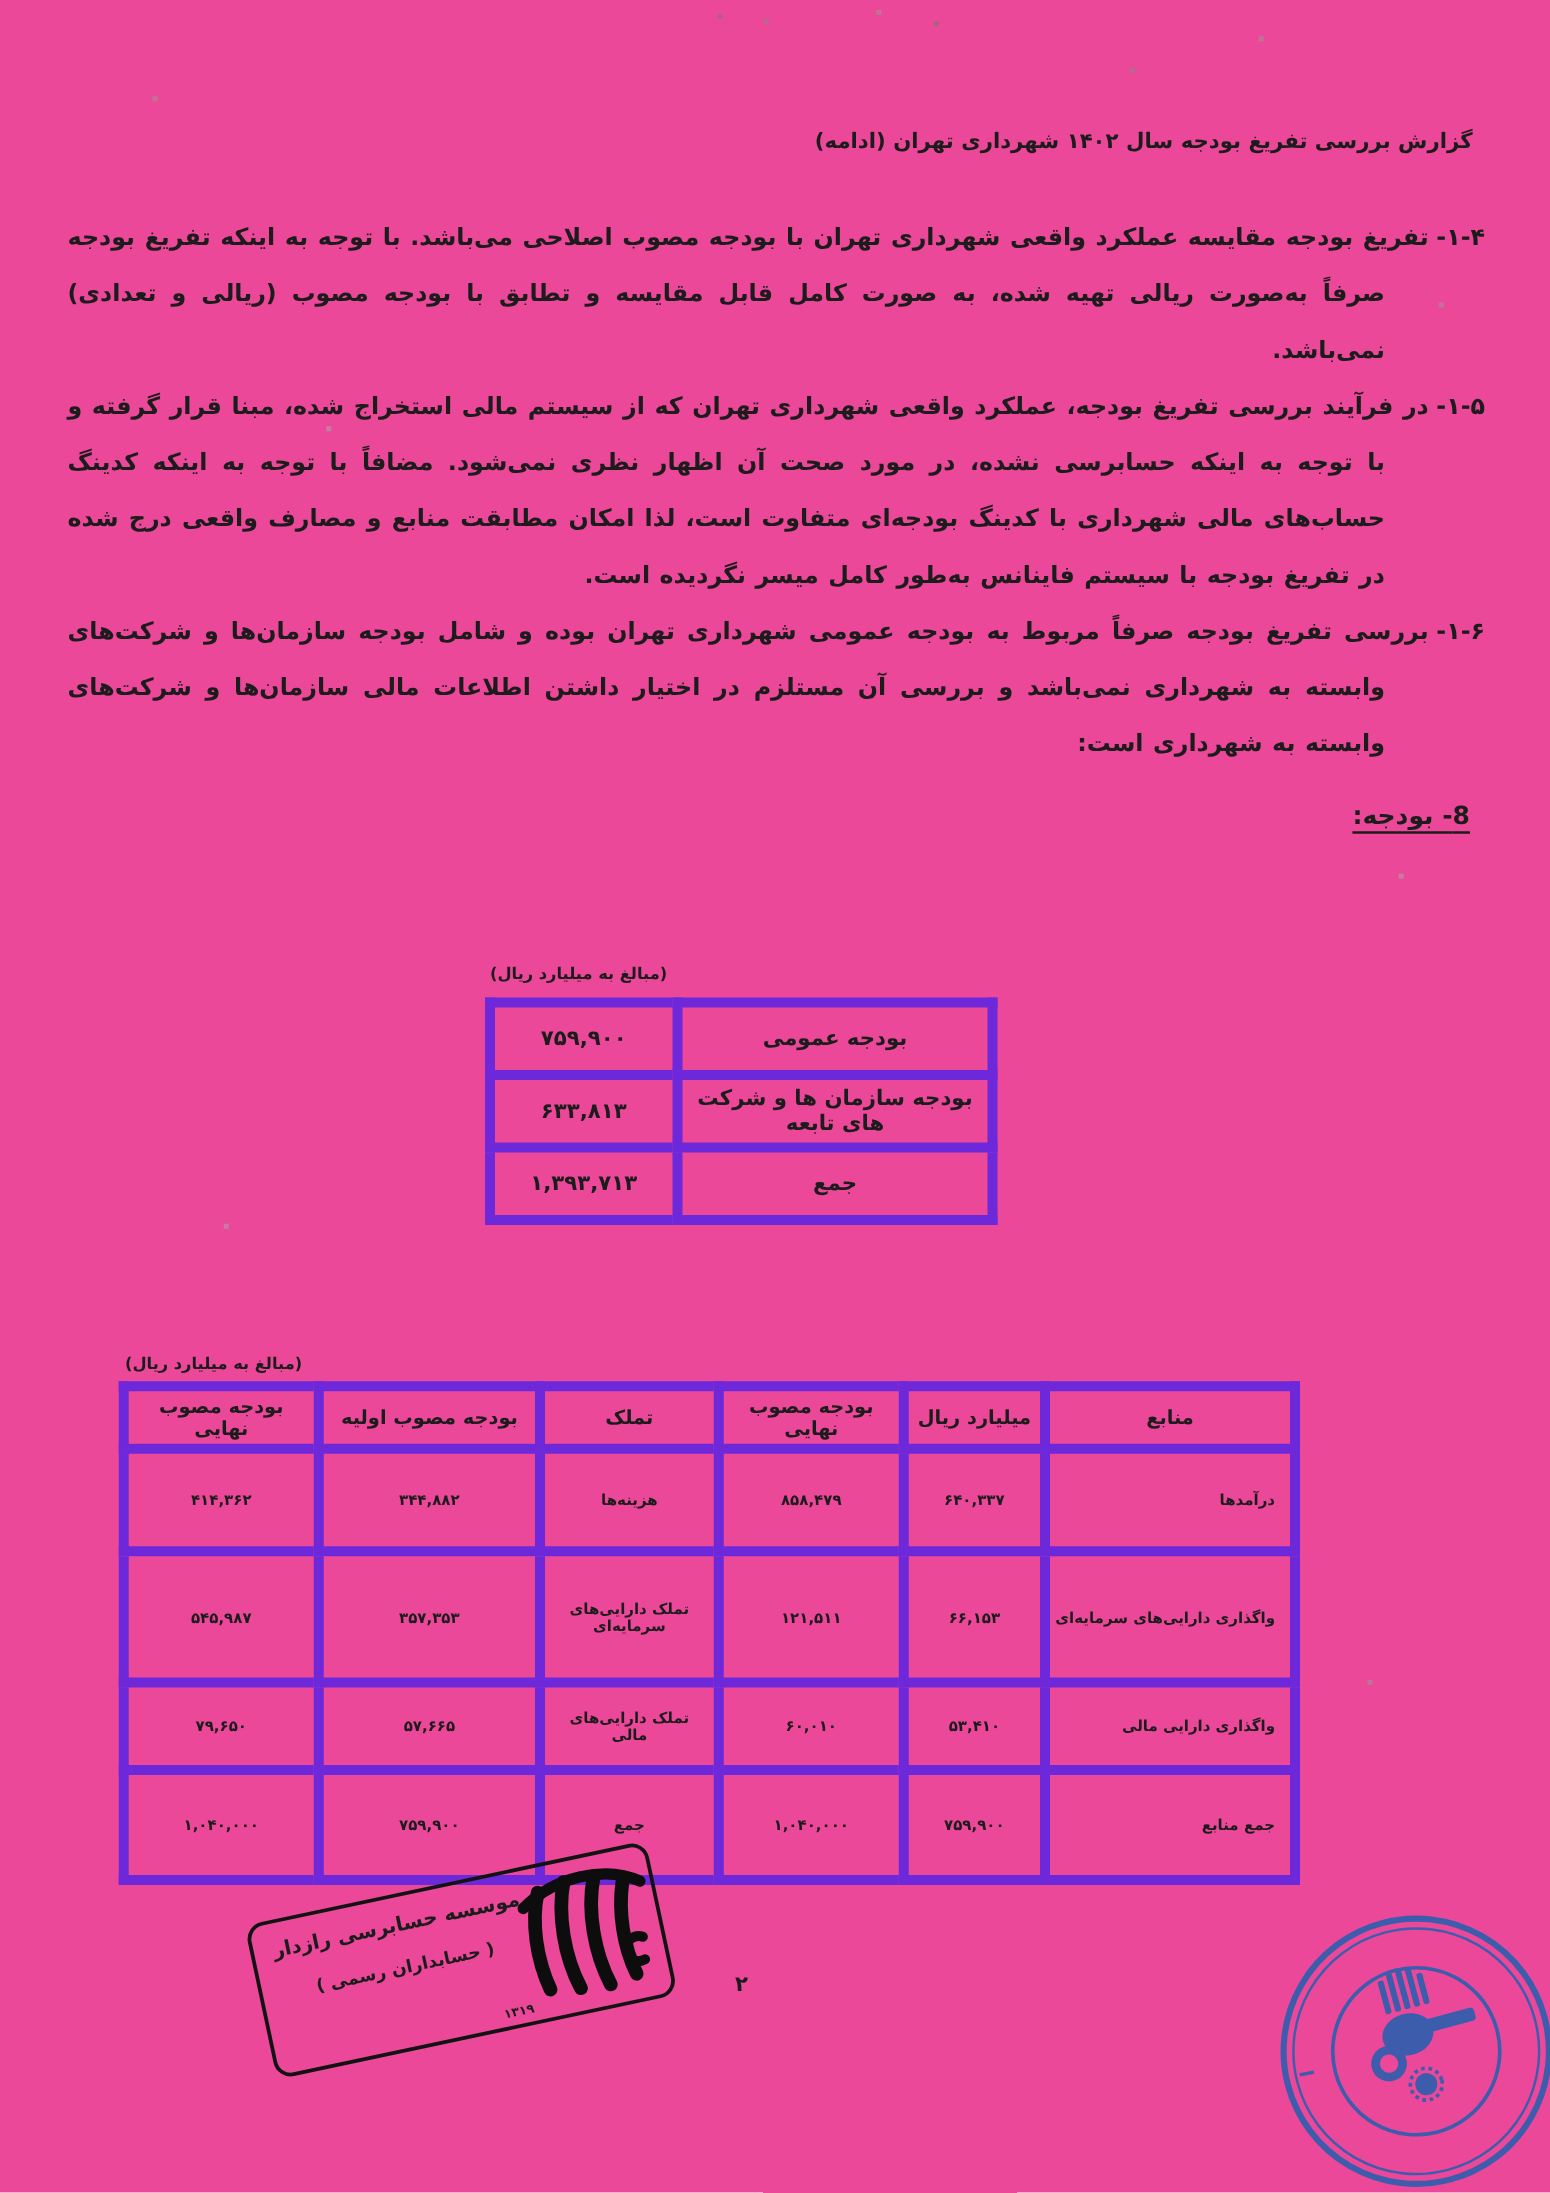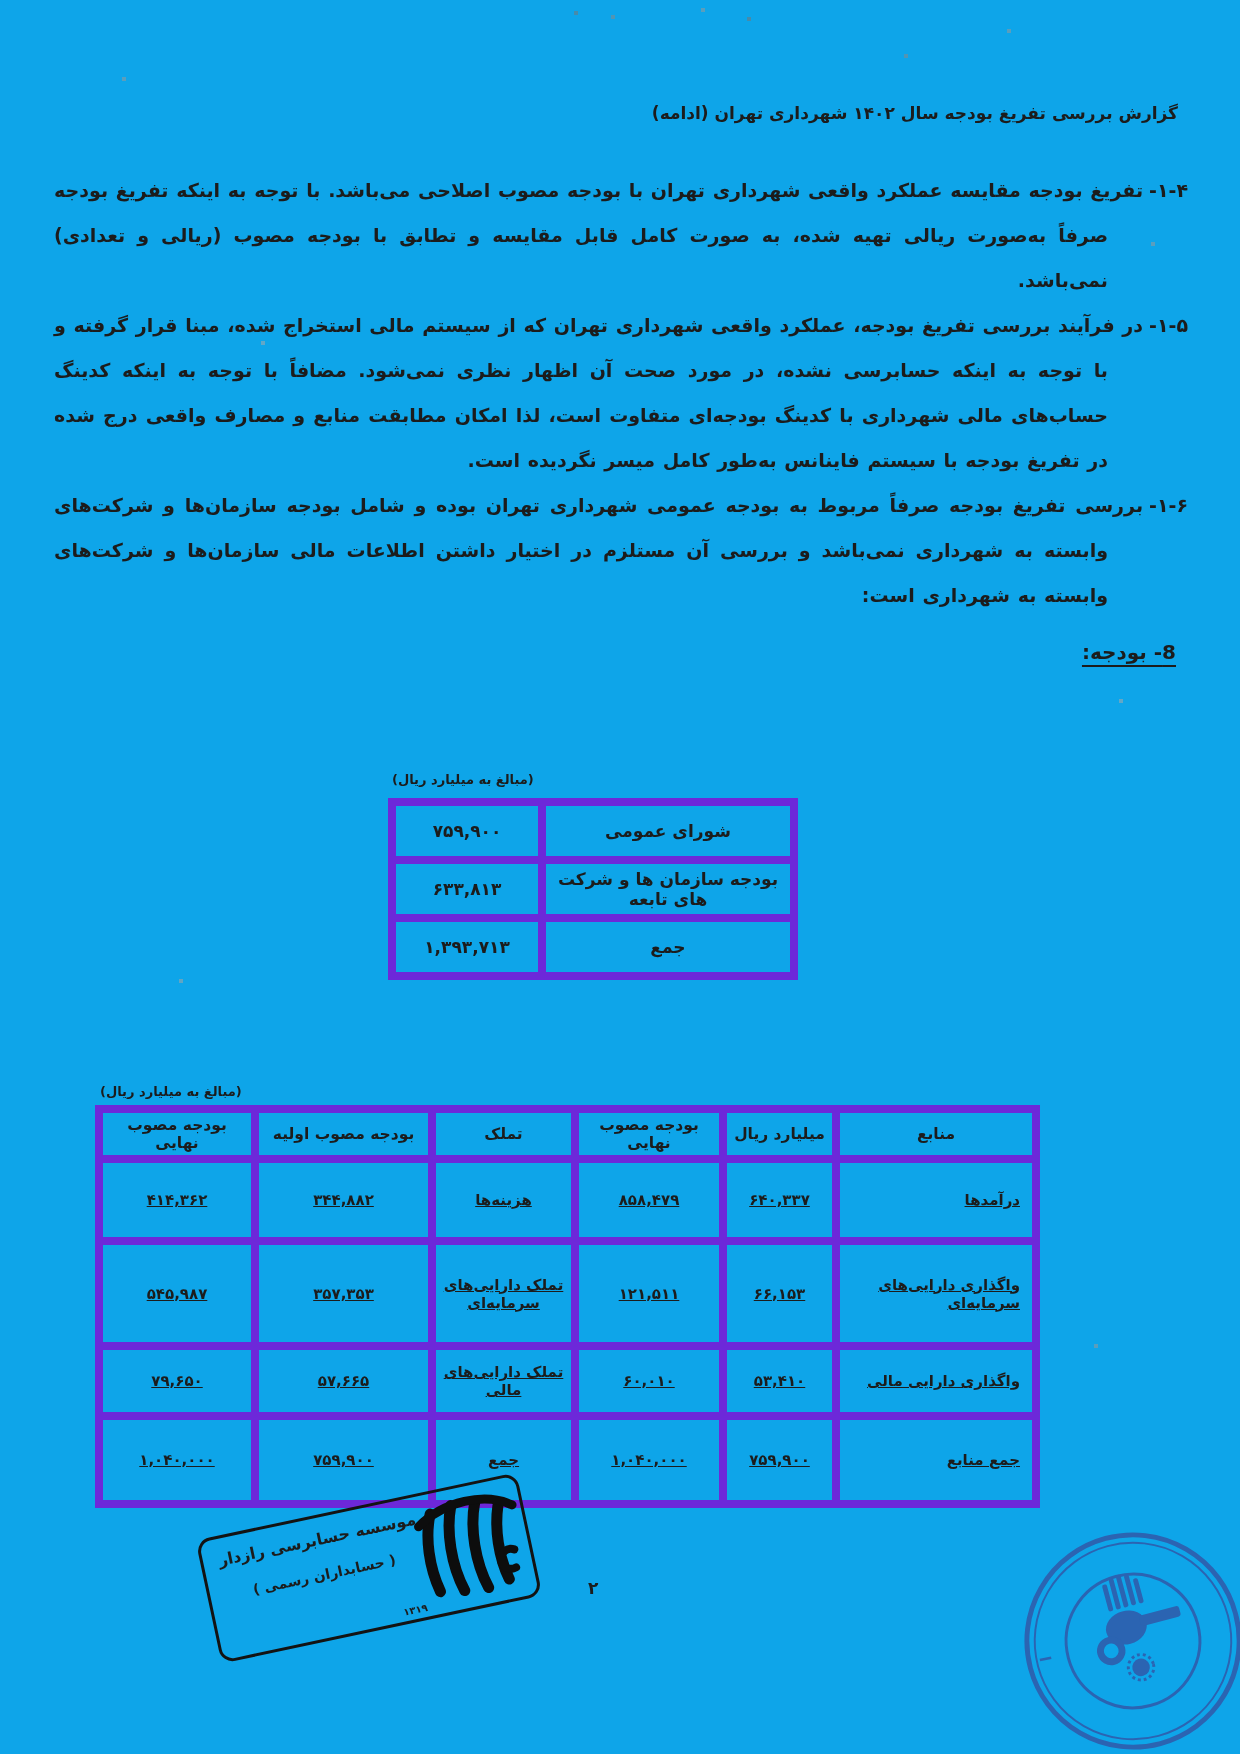--- a/index.html
+++ b/index.html
@@ -1,18 +1,18 @@
 <!DOCTYPE html>
 <html lang="fa" dir="rtl"><head>
 <meta charset="utf-8">
 <style>
   html,body{margin:0;padding:0;background:#ffffff;}
   .page{
     position:relative;width:1240px;height:1754px;margin:0 auto;
-    background:#0ea5e9;overflow:hidden;direction:rtl;
+    background:#ec4899;overflow:hidden;direction:rtl;
     font-family:"DejaVu Sans", sans-serif;color:#1c1c1c;
   }
   .doc-title{position:absolute;top:103px;right:62px;font-size:17px;font-weight:bold;}
   .paras{position:absolute;top:168px;right:52px;left:54px;}
   .para{
     margin:0;font-size:19px;font-weight:600;line-height:45px;
     text-align:justify;padding-right:80px;text-indent:-80px;word-spacing:1px;
   }
   .pnum{margin-left:6px;}
   .sec-heading{position:absolute;top:640px;right:64px;font-size:20px;font-weight:bold;text-decoration:underline;text-underline-offset:6px;}
@@ -21,21 +21,21 @@
   .item-2{top:1012px;}
   .tbl-caption{position:absolute;font-size:13px;font-weight:bold;}
   .cap1{top:772px;left:392px;}
   .cap2{top:1084px;left:100px;}
   table{border-collapse:collapse;table-layout:fixed;direction:rtl;}
   td,th{border:8px solid #6d28d9;text-align:center;font-weight:bold;overflow:hidden;padding:2px 4px;}
   .t1-wrap{position:absolute;top:798px;left:388px;}
   .t1 td{font-size:17px;height:46px;}
   .t2-wrap{position:absolute;top:1105px;left:95px;}
   .t2 th{font-size:15.5px;}
-  .t2 td{font-size:15px;text-decoration:underline;}
+  .t2 td{font-size:12px;}
   .t2 td:first-child{text-align:right;padding-right:12px;}
   .t2 tr.hdr{height:50px;}
   .t2 tr.r0{height:82px;}
   .t2 tr.r1{height:105px;}
   .t2 tr.r2{height:70px;}
   .t2 tr.r3{height:88px;}
   .page-number{position:absolute;top:1578px;left:588px;font-size:17px;font-weight:bold;}
   .stamp-audit{
     position:absolute;left:205px;top:1505px;width:322px;height:120px;
     border:3px solid #131313;border-radius:14px;transform:rotate(-12deg);
@@ -79,21 +79,21 @@
   <div class="tbl-caption cap1">(مبالغ به میلیارد ریال)</div>
 
   <div class="t1-wrap">
     <table class="t1">
       <colgroup>
           <col style="width:252px">
           <col style="width:150px">
         </colgroup>
       <tbody>
           <tr>
-        <td>شورای عمومی</td>
+        <td>بودجه عمومی</td>
         <td>۷۵۹,۹۰۰</td>
       </tr>
       <tr>
         <td>بودجه سازمان ها و شرکت های تابعه</td>
         <td>۶۳۳,۸۱۳</td>
       </tr>
       <tr>
         <td>جمع</td>
         <td>۱,۳۹۳,۷۱۳</td>
       </tr>

